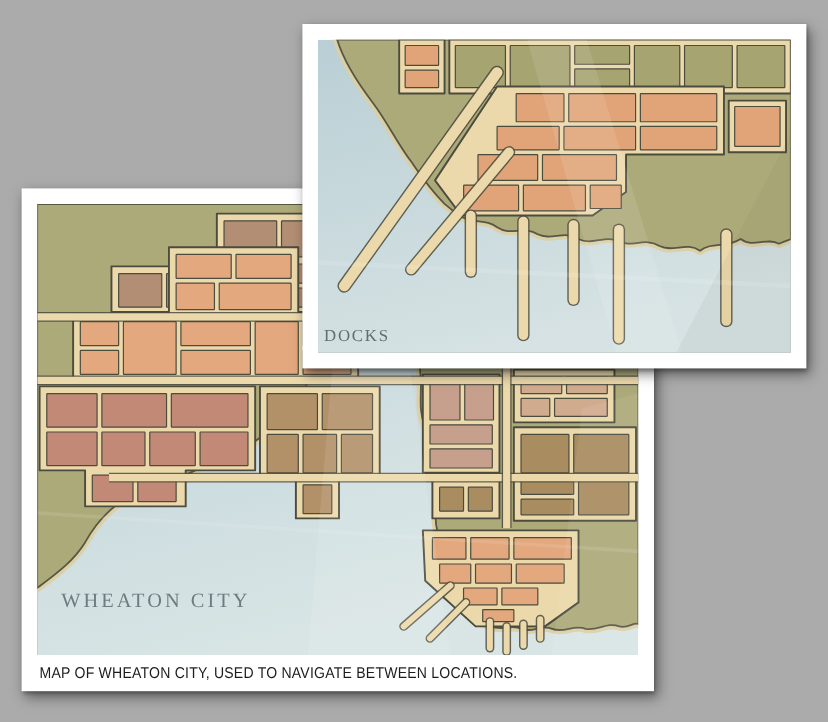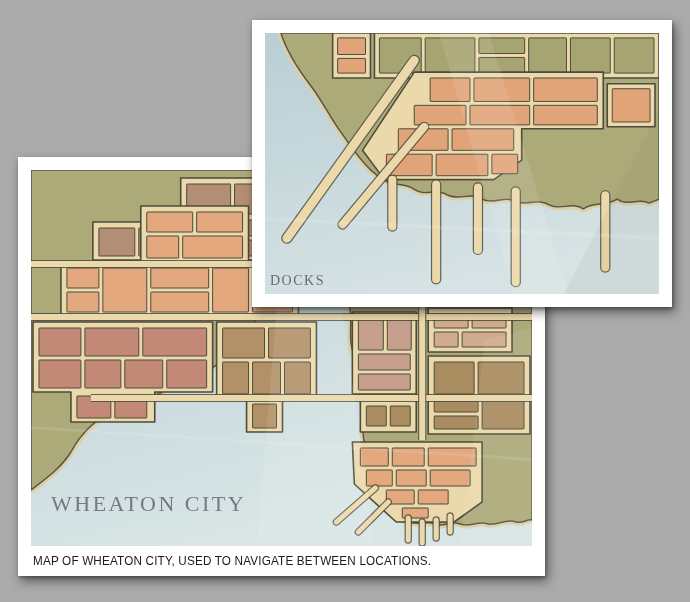--- a/index.html
+++ b/index.html
@@ -16,21 +16,21 @@
     position:absolute;overflow:hidden;
     box-shadow:inset 0 0 0 1px rgba(95,105,105,.55);
   }
   .map svg{display:block;width:100%;height:100%;}
   .map-label{
     position:absolute;
     font-family:"Liberation Serif","DejaVu Serif",serif;
     color:#6f7b80;letter-spacing:2.5px;white-space:nowrap;
     pointer-events:none;
   }
-  .label-wheaton{font-size:22px;}
+  .label-wheaton{font-size:17px;}
   .label-docks{font-size:14px;letter-spacing:1.5px;color:#636e70;}
   .caption{
     position:absolute;left:15px;top:391px;height:26px;line-height:26px;
     font-size:13px;color:#1c1c1c;letter-spacing:.2px;white-space:nowrap;
     transform:scaleX(.9);transform-origin:left center;
   }
 </style>
 </head>
 <body style="background: rgb(171, 171, 171);">
 

